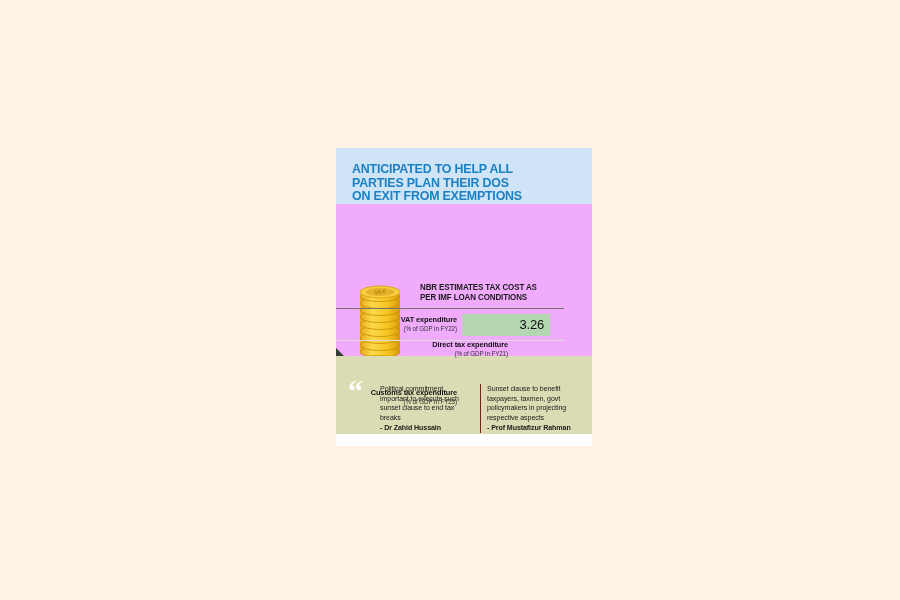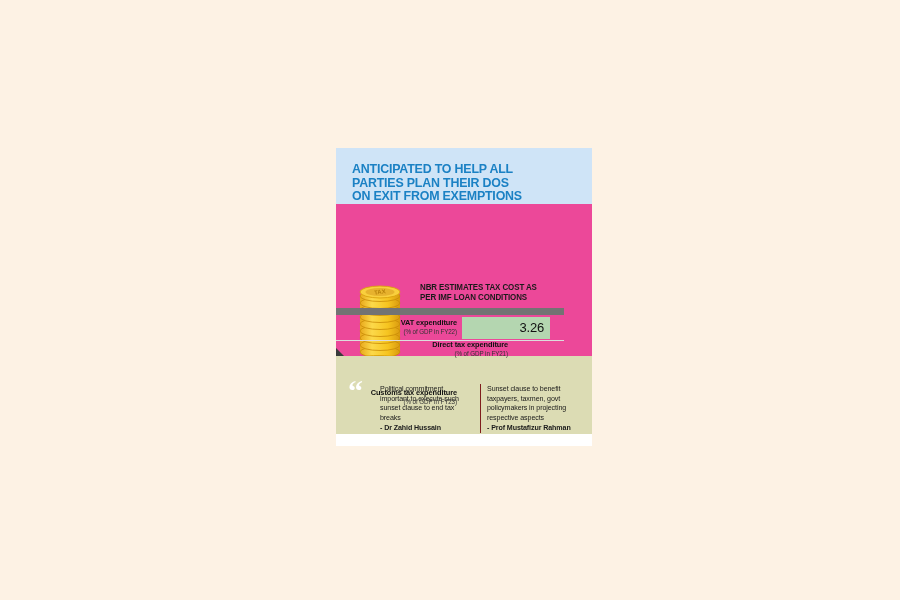--- a/index.html
+++ b/index.html
@@ -41,21 +41,21 @@
     letter-spacing: -0.2px;
     transform: scaleX(0.94);
     transform-origin: left top;
     white-space: pre-line;
     font-family: "Liberation Sans", sans-serif;
   }
 
   
   .data-section {
     position: relative;
-    background: #ec4899;
+    background: #f0abfc;
     height: 152px;
   }
   .subtitle {
     position: absolute;
     left: 84px;
     top: 78px;
     width: 142px;
     color: #1a1a1a;
     font-weight: bold;
     font-size: 8.4px;
@@ -83,21 +83,21 @@
     top: 104px;
     width: 228px;
   }
   .row {
     position: relative;
     display: flex;
     align-items: center;
     border-top: 1px solid #dcdcdc;
     box-sizing: border-box;
   }
-  .row:first-child { border-top: 7px solid #737373; }
+  .row:first-child { border-top: 1px solid #737373; }
   .row-label {
     width: 126px;
     padding-right: 5px;
     text-align: right;
     box-sizing: border-box;
     z-index: 3;
     position: relative;
   }
   .label-main {
     display: block;

